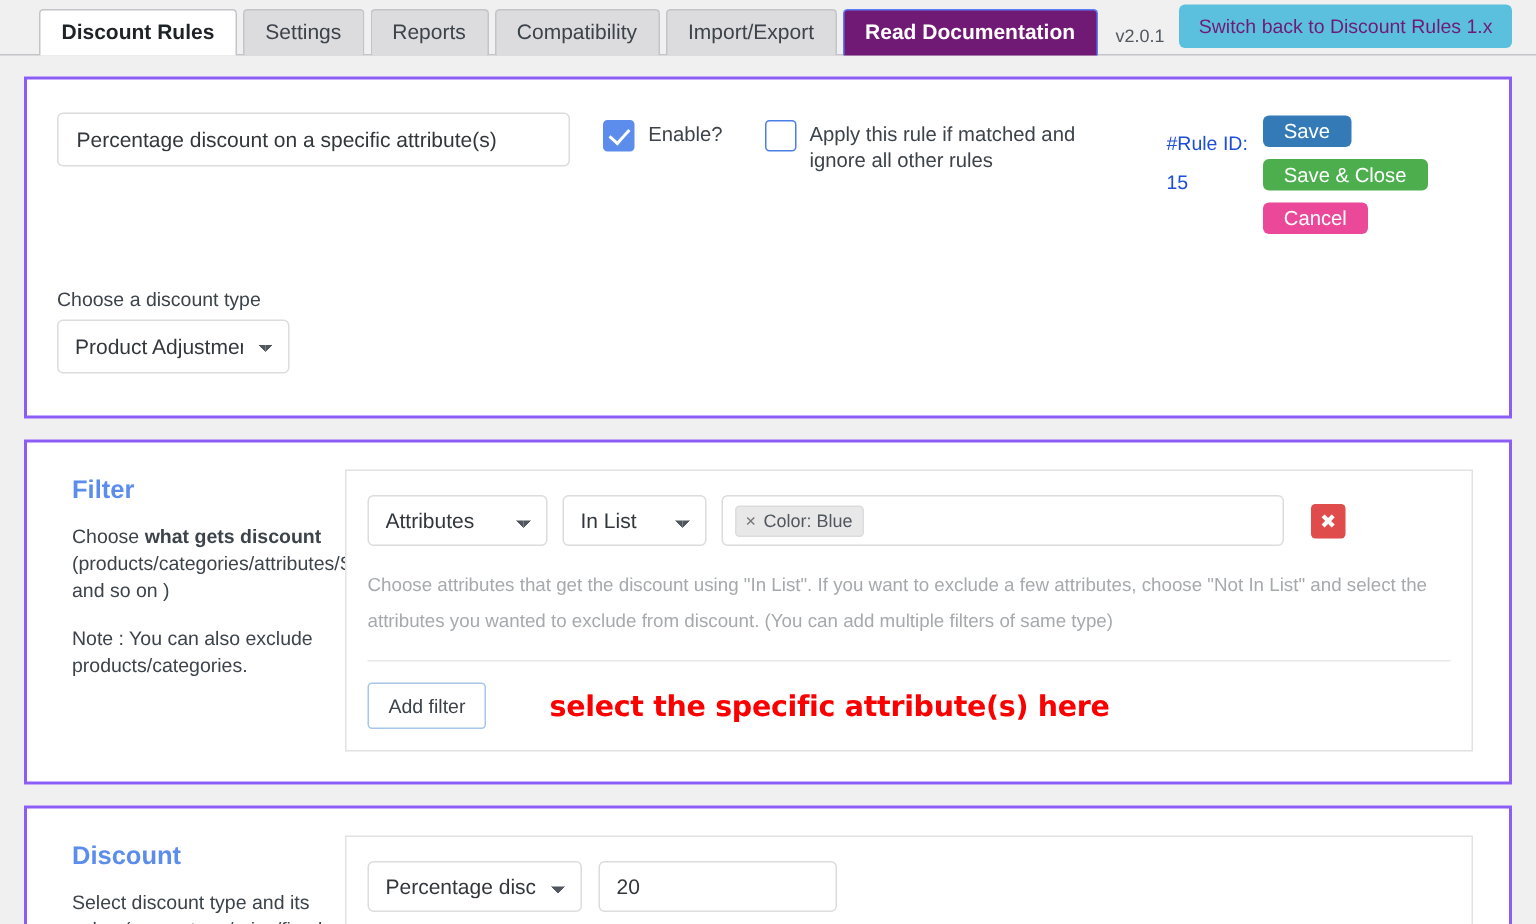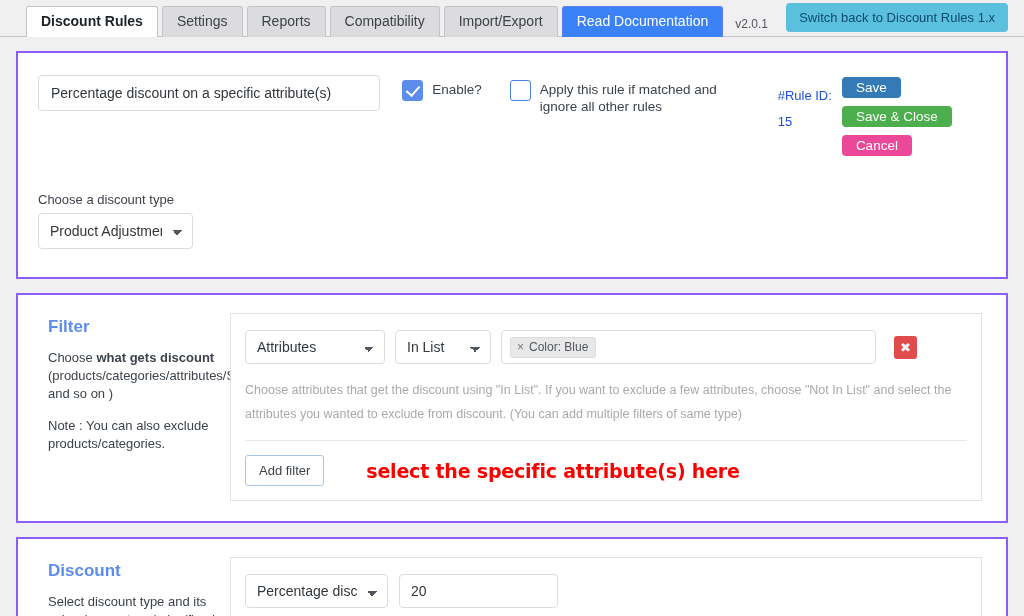--- a/index.html
+++ b/index.html
@@ -38,39 +38,39 @@
     position: relative;
     top: 1px;
   }
   .tab.active {
     background: #ffffff;
     color: #1d2327;
     font-weight: bold;
     border-color: #c3c4c7;
   }
   .tab.docs {
-    background: #3b82f6;
+    background: #701a75;
     border-color: #5c7cfa;
     color: #ffffff;
-    font-weight: normal;
+    font-weight: bold;
     border-radius: 3px 3px 0 0;
   }
   .version {
     font-size: 12px;
     color: #50575e;
     margin-left: 8px;
     margin-bottom: 5px;
     align-self: flex-end;
   }
   .switch-btn {
     position: absolute;
     right: 16px;
     top: 3px;
     background: #5bc0de;
-    color: #0c4a6e;
+    color: #701a75;
     font-size: 13px;
     border: none;
     border-radius: 4px;
     padding: 7px 13px;
     cursor: pointer;
     font-family: "Liberation Sans", sans-serif;
     white-space: nowrap;
   }
 
   
@@ -198,21 +198,21 @@
   .sec-right {
     flex: 1;
     border: 1px solid #e2e2e2;
     background: #fff;
     padding: 16px 14px 14px 14px;
     margin-right: 8px;
   }
 
   
   .filter-row { display: flex; align-items: center; }
-  .sel.ftype { width: 140px; height: 34px; }
+  .sel.ftype { width: 120px; height: 34px; }
   .sel.fcond { width: 96px; height: 34px; margin-left: 10px; }
   .tagbox {
     flex: 1;
     margin-left: 10px;
     height: 34px;
     border: 1px solid #dcdcde;
     border-radius: 4px;
     background: #fff;
     display: flex;
     align-items: center;

